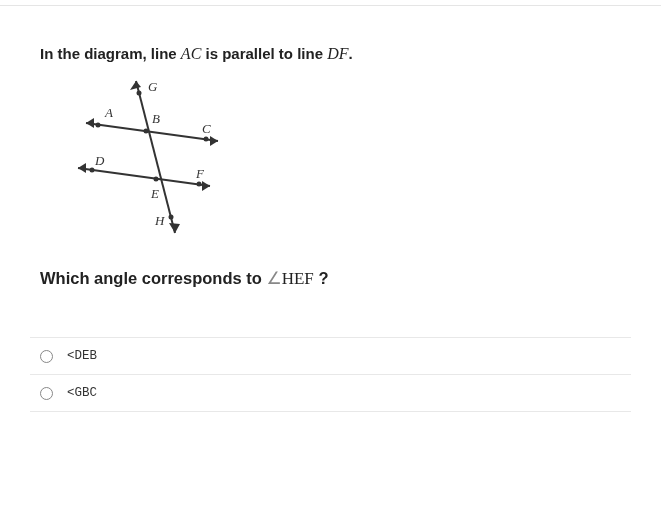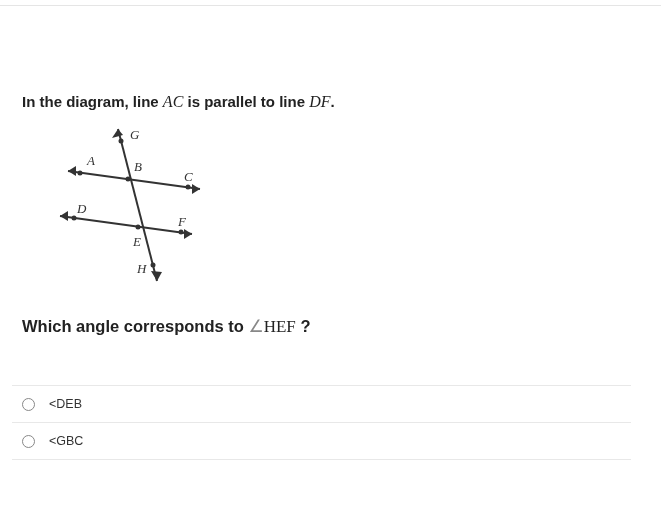--- a/index.html
+++ b/index.html
@@ -15,22 +15,21 @@
       padding: 0;
       position: relative;
     }
     .top-border {
       border-top: 1px solid #e5e5e5;
       width: 100%;
       position: absolute;
       top: 5px;
     }
     .content {
-      padding: 45px 30px 10px 22px;
-      margin-top: 48px;
+      padding: 45px 30px 10px 40px;
     }
     .question-intro {
       font-weight: bold;
       font-size: 15px;
       color: #222;
       margin-bottom: 10px;
     }
     .question-intro .math-it {
       font-family: "Times New Roman", serif;
       font-style: italic;
@@ -56,20 +55,21 @@
       color: #888;
       font-size: 17px;
     }
     .question-text .math-it {
       font-family: "Times New Roman", serif;
       font-weight: normal;
       font-size: 17px;
     }
     .options {
       margin-left: -10px;
+      font-family: Liberation Mono, monospace;
     }
     .option-row {
       display: flex;
       align-items: center;
       padding: 11px 0 11px 10px;
       border-top: 1px solid #e8e8e8;
       cursor: pointer;
       font-size: 12px;
       color: #333;
     }

